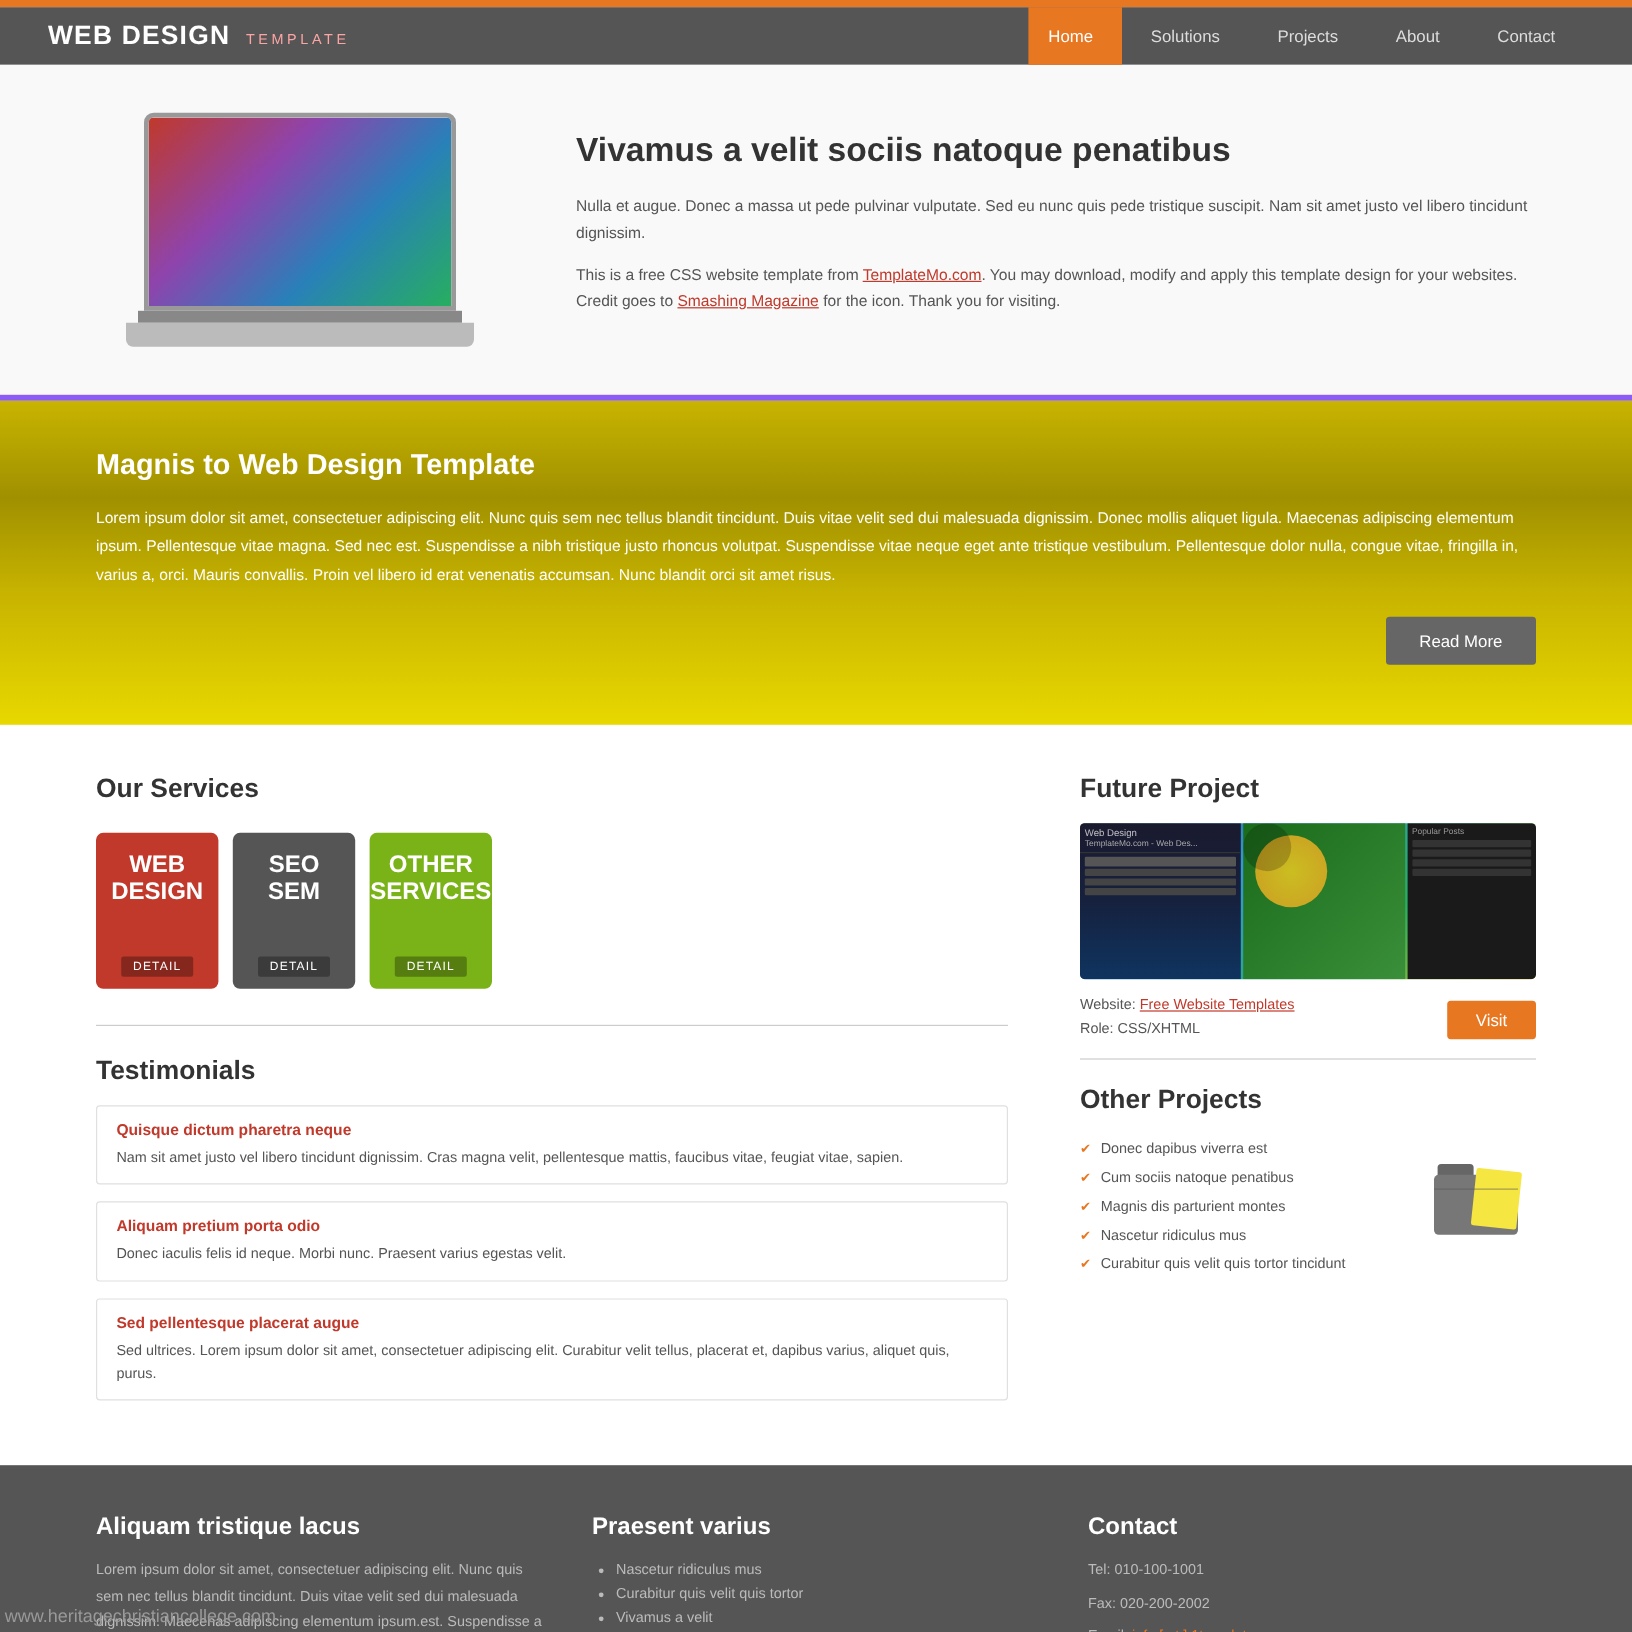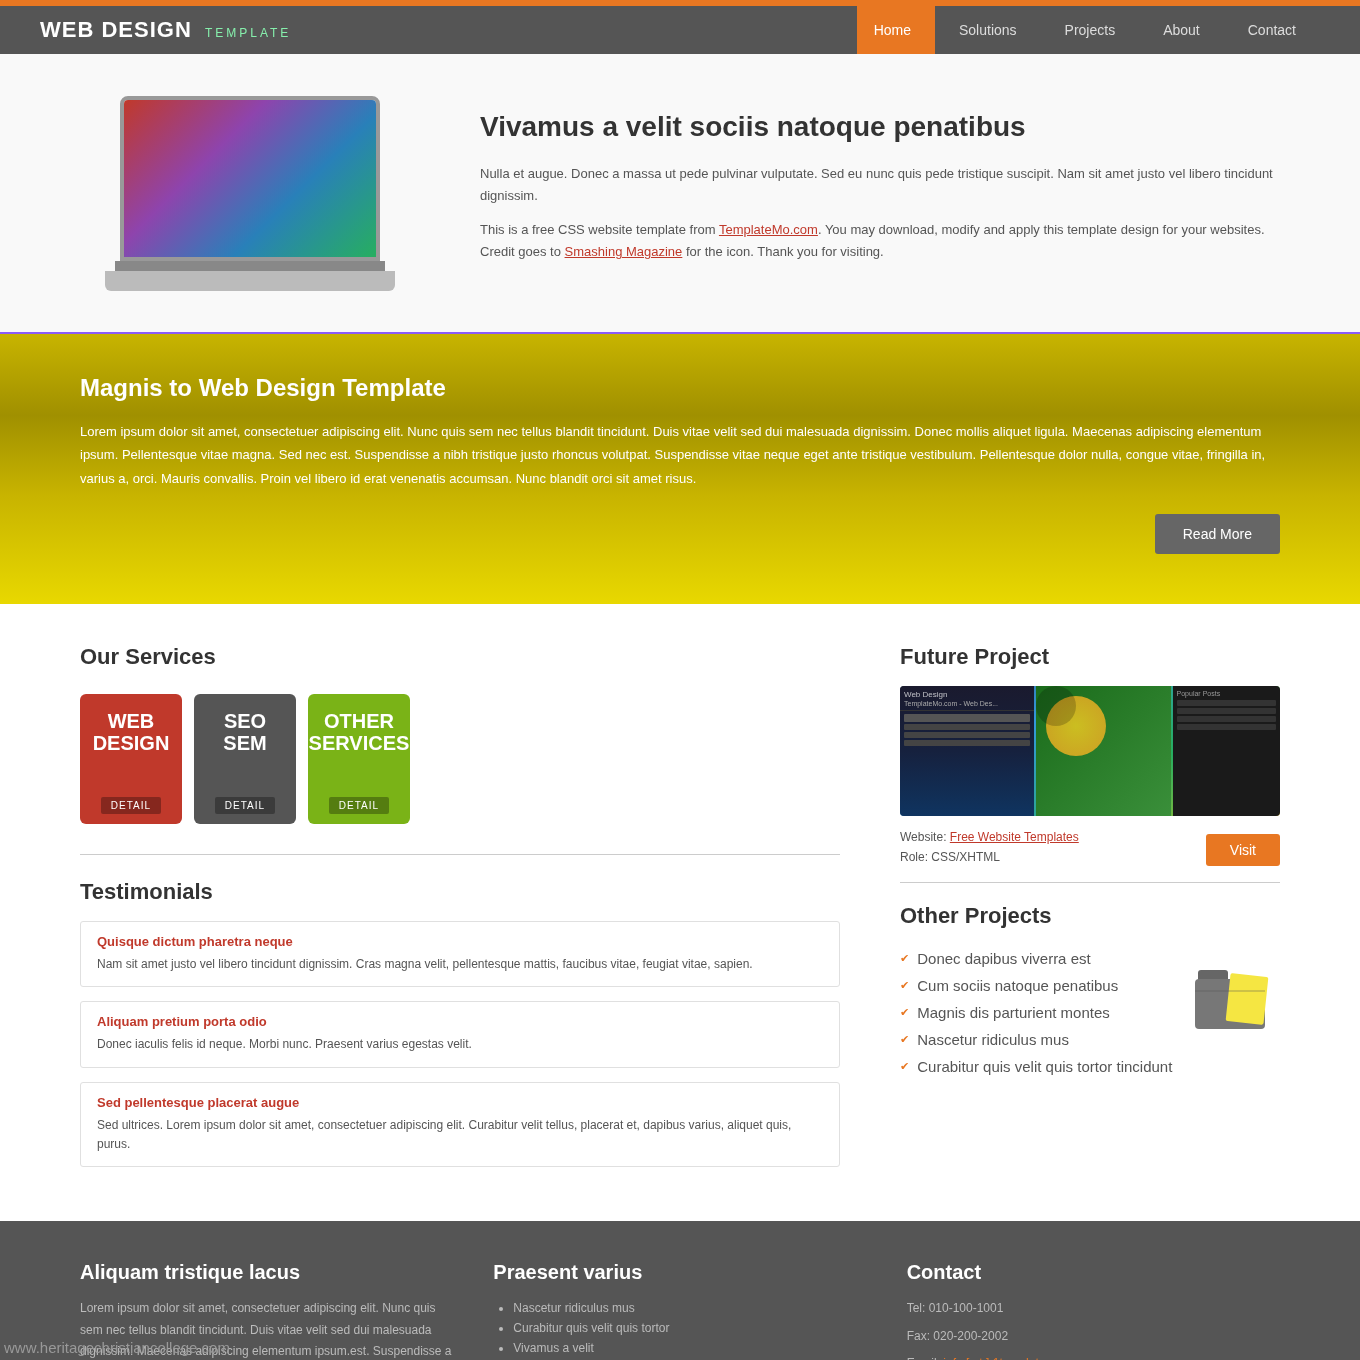--- a/index.html
+++ b/index.html
@@ -10,21 +10,21 @@
 
     
     header { background: #555; height: 48px; display: flex; align-items: center; justify-content: space-between; padding: 0 40px; }
     .logo { color: #fff; font-size: 22px; font-weight: bold; letter-spacing: 1px; text-transform: uppercase; }
     .logo span { font-size: 12px; font-weight: normal; color: #ccc; letter-spacing: 3px; }
     nav { display: flex; }
     nav a { color: #ddd; text-decoration: none; padding: 0 24px; line-height: 48px; font-size: 14px; }
     nav a.active { background: #e87722; color: #fff; padding-left: 17px; }
 
     
-    .hero { background: #f9f9f9; display: flex; align-items: center; padding: 40px 80px; min-height: 280px; border-bottom: 2px solid #8b5cf6; }
+    .hero { background: #f9f9f9; display: flex; align-items: center; padding: 40px 80px; min-height: 280px; border-bottom: 5px solid #8b5cf6; }
     .hero-image { flex: 0 0 340px; }
     .hero-content { flex: 1; padding-left: 60px; }
     .hero-content h1 { font-size: 28px; font-weight: bold; color: #333; margin-bottom: 20px; }
     .hero-content p { font-size: 13px; color: #555; line-height: 1.7; margin-bottom: 12px; }
     .hero-content a { color: #c0392b; text-decoration: underline; }
 
     
     .welcome { background: linear-gradient(180deg, #c8b400 0%, #a09000 30%, #c8b400 60%, #e8d800 100%); padding: 40px 80px 50px; position: relative; }
     .welcome h2 { color: #fff; font-size: 24px; margin-bottom: 18px; }
     .welcome p { color: #fff; font-size: 13px; line-height: 1.8; margin-bottom: 24px; }
@@ -62,21 +62,21 @@
     .future-project-image::before { content: 'Web Design'; position: absolute; top: 8px; left: 8px; color: #fff; font-size: 10px; background: rgba(0,0,0,0.4); padding: 2px 6px; }
     .project-meta { font-size: 12px; color: #555; margin-bottom: 6px; }
     .project-meta a { color: #c0392b; text-decoration: underline; }
     .project-divider { border: none; border-top: 1px solid #ccc; margin: 12px 0 20px; }
     .visit-btn { float: right; background: #e87722; color: #fff; border: none; padding: 8px 24px; font-size: 14px; cursor: pointer; border-radius: 3px; }
 
     
     .other-projects { display: flex; gap: 10px; margin-top: 8px; }
     .other-projects-list { flex: 1; }
     .other-projects-list ul { list-style: none; padding: 0; }
-    .other-projects-list ul li { font-size: 15px; color: #555; padding: 5px 0; display: flex; align-items: center; gap: 8px; }
+    .other-projects-list ul li { font-size: 12px; color: #555; padding: 5px 0; display: flex; align-items: center; gap: 8px; }
     .other-projects-list ul li::before { content: '✔'; color: #e87722; font-size: 11px; flex-shrink: 0; }
     .other-projects-img { width: 90px; height: 90px; flex-shrink: 0; }
 
     
     footer { background: #555; color: #ccc; padding: 40px 80px 20px; }
     .footer-grid { display: grid; grid-template-columns: 1fr 1fr 1fr; gap: 40px; margin-bottom: 30px; }
     .footer-col h3 { color: #fff; font-size: 20px; margin-bottom: 14px; }
     .footer-col p { font-size: 12px; line-height: 1.8; color: #bbb; }
     .footer-col ul { list-style: disc; padding-left: 20px; }
     .footer-col ul li { font-size: 12px; color: #bbb; padding: 3px 0; }
@@ -94,21 +94,21 @@
     .clearfix::after { content: ''; display: table; clear: both; }
   </style>
 </head>
 <body>
 
 <div class="top-bar"></div>
 
 <header>
   <div class="logo">
     <span style="font-size:22px;font-weight:bold;color:#fff;letter-spacing:1px;text-transform:uppercase;">WEB DESIGN</span>
-    <span style="font-size:12px;font-weight:normal;color:#86efac;letter-spacing:3px;margin-left:6px;">TEMPLATE</span>
+    <span style="font-size:12px;font-weight:normal;color:#fca5a5;letter-spacing:3px;margin-left:6px;">TEMPLATE</span>
   </div>
   <nav>
     <a href="#" class="active">Home</a>
     <a href="#">Solutions</a>
     <a href="#">Projects</a>
     <a href="#">About</a>
     <a href="#">Contact</a>
   </nav>
 </header>
 

